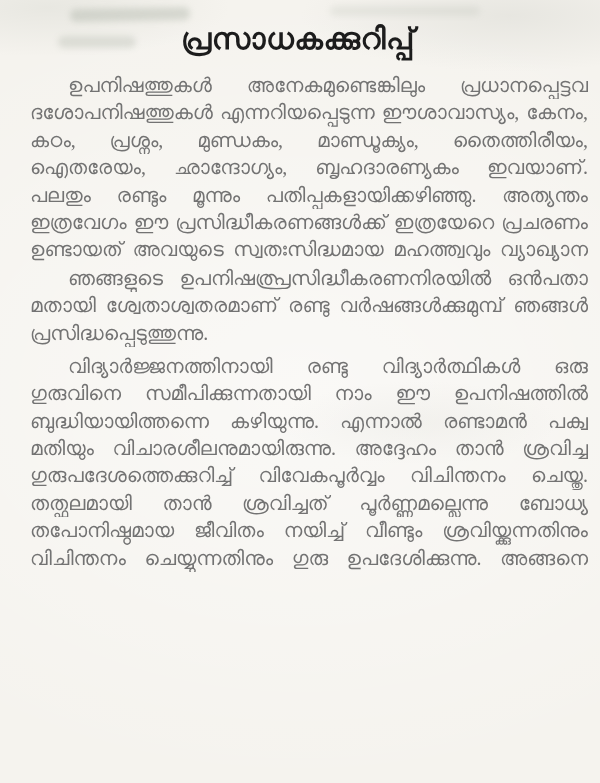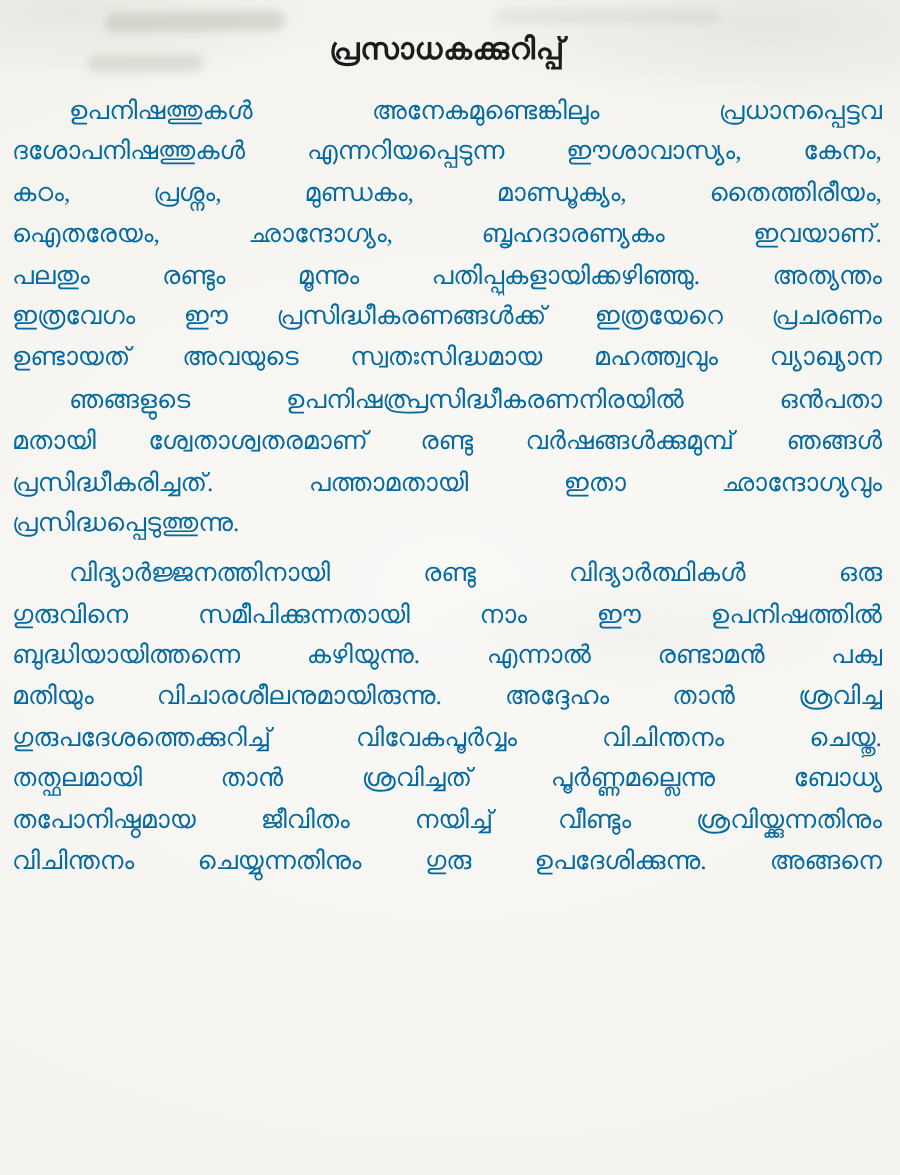--- a/index.html
+++ b/index.html
@@ -33,30 +33,31 @@
     opacity: 0.38;
     filter: blur(3px);
     pointer-events: none;
   }
   .ghost.g1 { left: 70px;  top: 8px;  width: 120px; height: 13px; transform: rotate(-1deg); }
   .ghost.g2 { left: 58px;  top: 36px; width: 78px;  height: 12px; opacity: 0.3; }
   .ghost.g3 { left: 330px; top: 6px;  width: 150px; height: 10px; opacity: 0.18; }
   .title {
     margin-top: 22px;
     text-align: center;
-    font-size: 20px;
+    font-size: 30px;
     font-weight: 700;
     letter-spacing: 0.5px;
     color: #1c1c1c;
   }
   .body-text {
     margin-top: 15px;
-    font-size: 17px;
+    font-size: 20px;
     font-weight: 500;
-    color: #0369a1;
+    color: #737373;
+    margin-left: 22px;
   }
   .para { margin: 0; }
   .para + .para { margin-top: 1px; }
   .para.spaced { margin-top: 6px; }
   .line {
     line-height: 27.4px;
     height: 27.4px;
     white-space: normal;
     text-align: justify;
     text-align-last: justify;
@@ -85,21 +86,20 @@
         <div class="line">ദശോപനിഷത്തുകൾ എന്നറിയപ്പെടുന്ന ഈശാവാസ്യം, കേനം,</div>
         <div class="line">കഠം, പ്രശ്നം, മുണ്ഡകം, മാണ്ഡൂക്യം, തൈത്തിരീയം,</div>
         <div class="line">ഐതരേയം, ഛാന്ദോഗ്യം, ബൃഹദാരണ്യകം ഇവയാണ്.</div>
         <div class="line">പലതും രണ്ടും മൂന്നും പതിപ്പുകളായിക്കഴിഞ്ഞു. അത്യന്തം</div>
         <div class="line">ഇത്രവേഗം ഈ പ്രസിദ്ധീകരണങ്ങൾക്ക് ഇത്രയേറെ പ്രചരണം</div>
         <div class="line">ഉണ്ടായത് അവയുടെ സ്വതഃസിദ്ധമായ മഹത്ത്വവും വ്യാഖ്യാന</div>
       </div>
       <div class="para">
         <div class="line indent">ഞങ്ങളുടെ ഉപനിഷത്പ്രസിദ്ധീകരണനിരയിൽ ഒൻപതാ</div>
         <div class="line">മതായി ശ്വേതാശ്വതരമാണ് രണ്ടു വർഷങ്ങൾക്കുമുമ്പ് ഞങ്ങൾ</div>
-        <div class="line">പ്രസിദ്ധീകരിച്ചത്. പത്താമതായി ഇതാ ഛാന്ദോഗ്യവും</div>
         <div class="line para-end">പ്രസിദ്ധപ്പെടുത്തുന്നു.</div>
       </div>
       <div class="para spaced">
         <div class="line indent">വിദ്യാർജ്ജനത്തിനായി രണ്ടു വിദ്യാർത്ഥികൾ ഒരു</div>
         <div class="line">ഗുരുവിനെ സമീപിക്കുന്നതായി നാം ഈ ഉപനിഷത്തിൽ</div>
         <div class="line">ബുദ്ധിയായിത്തന്നെ കഴിയുന്നു. എന്നാൽ രണ്ടാമൻ പക്വ</div>
         <div class="line">മതിയും വിചാരശീലനുമായിരുന്നു. അദ്ദേഹം താൻ ശ്രവിച്ച</div>
         <div class="line">ഗുരുപദേശത്തെക്കുറിച്ച് വിവേകപൂർവ്വം വിചിന്തനം ചെയ്തു.</div>
         <div class="line">തത്ഫലമായി താൻ ശ്രവിച്ചത് പൂർണ്ണമല്ലെന്നു ബോധ്യ</div>
         <div class="line">തപോനിഷ്ഠമായ ജീവിതം നയിച്ച് വീണ്ടും ശ്രവിയ്ക്കുന്നതിനും</div>

